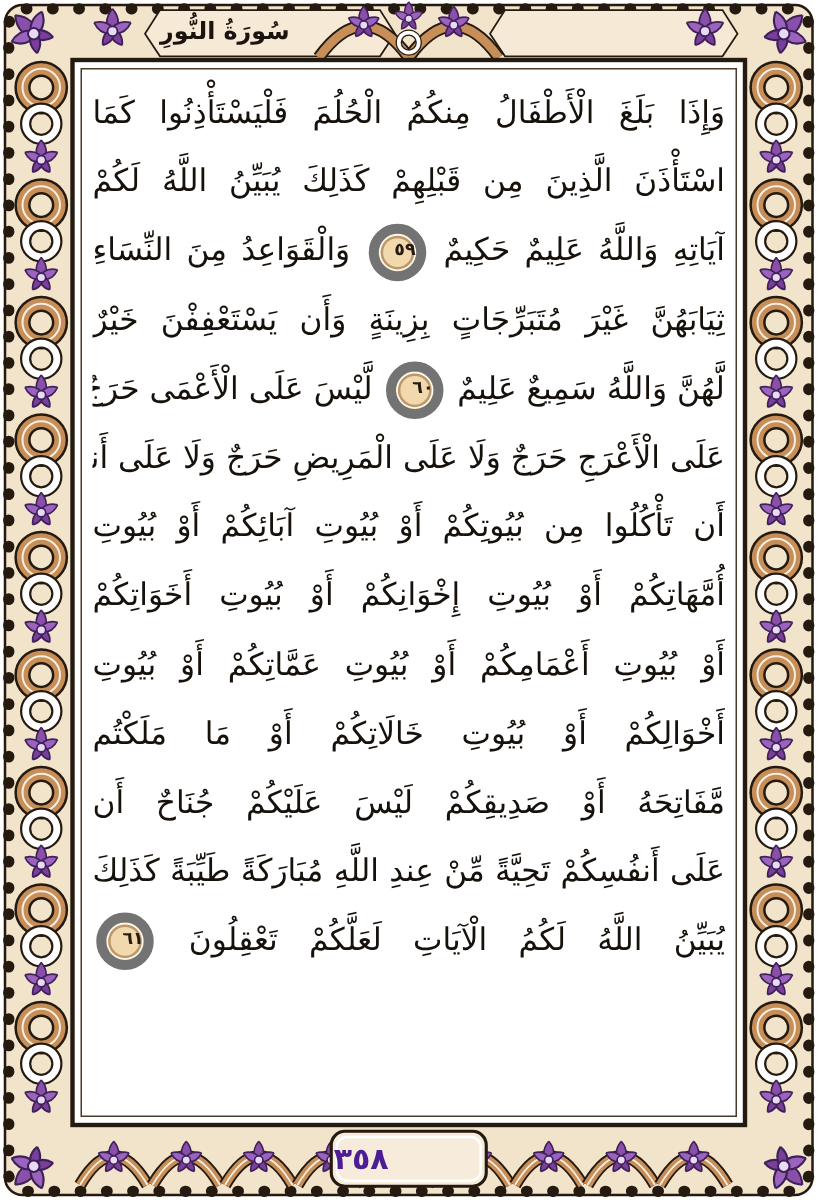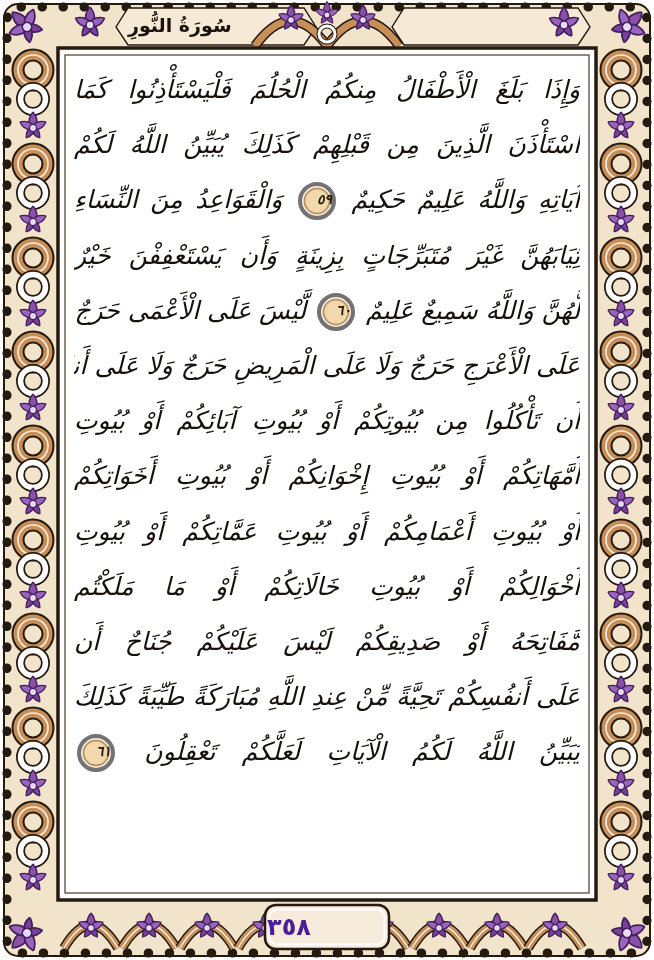--- a/index.html
+++ b/index.html
@@ -9,24 +9,24 @@
 
   .title { position:absolute; color:#1b140e; font-weight:bold; text-align:left;
            direction:rtl; font-size:19px; height:40px; line-height:42px; }
   .surah-title { top:4px; left:128px; width:180px; }
   .juz-title   { top:4px; left:402px; width:176px; }
 
   .text-area { position:absolute; top:62px; left:74px; width:506px; height:828px;
                direction:rtl; color:#17110c; }
   .line { height:55.2px; line-height:55px; font-size:25px;
           text-align:justify; text-align-last:justify; text-justify:inter-word;
-          white-space:nowrap; overflow:hidden;font-style:italic; }
+          white-space:nowrap; overflow:hidden; }
   .line .t { letter-spacing:0; }
   .medallion { display:inline-block; width:30px; height:30px; line-height:27px;
-               border-radius:50%; background:#f2d8ad; border:4px solid #737373;
+               border-radius:50%; background:#f2d8ad; border:8px solid #737373;
                box-shadow: inset 0 0 0 1.5px #fff8ee, inset 0 0 0 3.5px #bb9769;
                font-size:14px; font-weight:bold; text-align:center;
                vertical-align:middle; margin:0 3px; color:#241a10; }
 
   .page-number { position:absolute; top:908px; left:267px; width:120px; height:40px;
                  line-height:38px; text-align:left; font-size:24px; font-weight:bold;
                  color:#4c1d95; direction:rtl; }
 </style>
 </head>
 <body>

